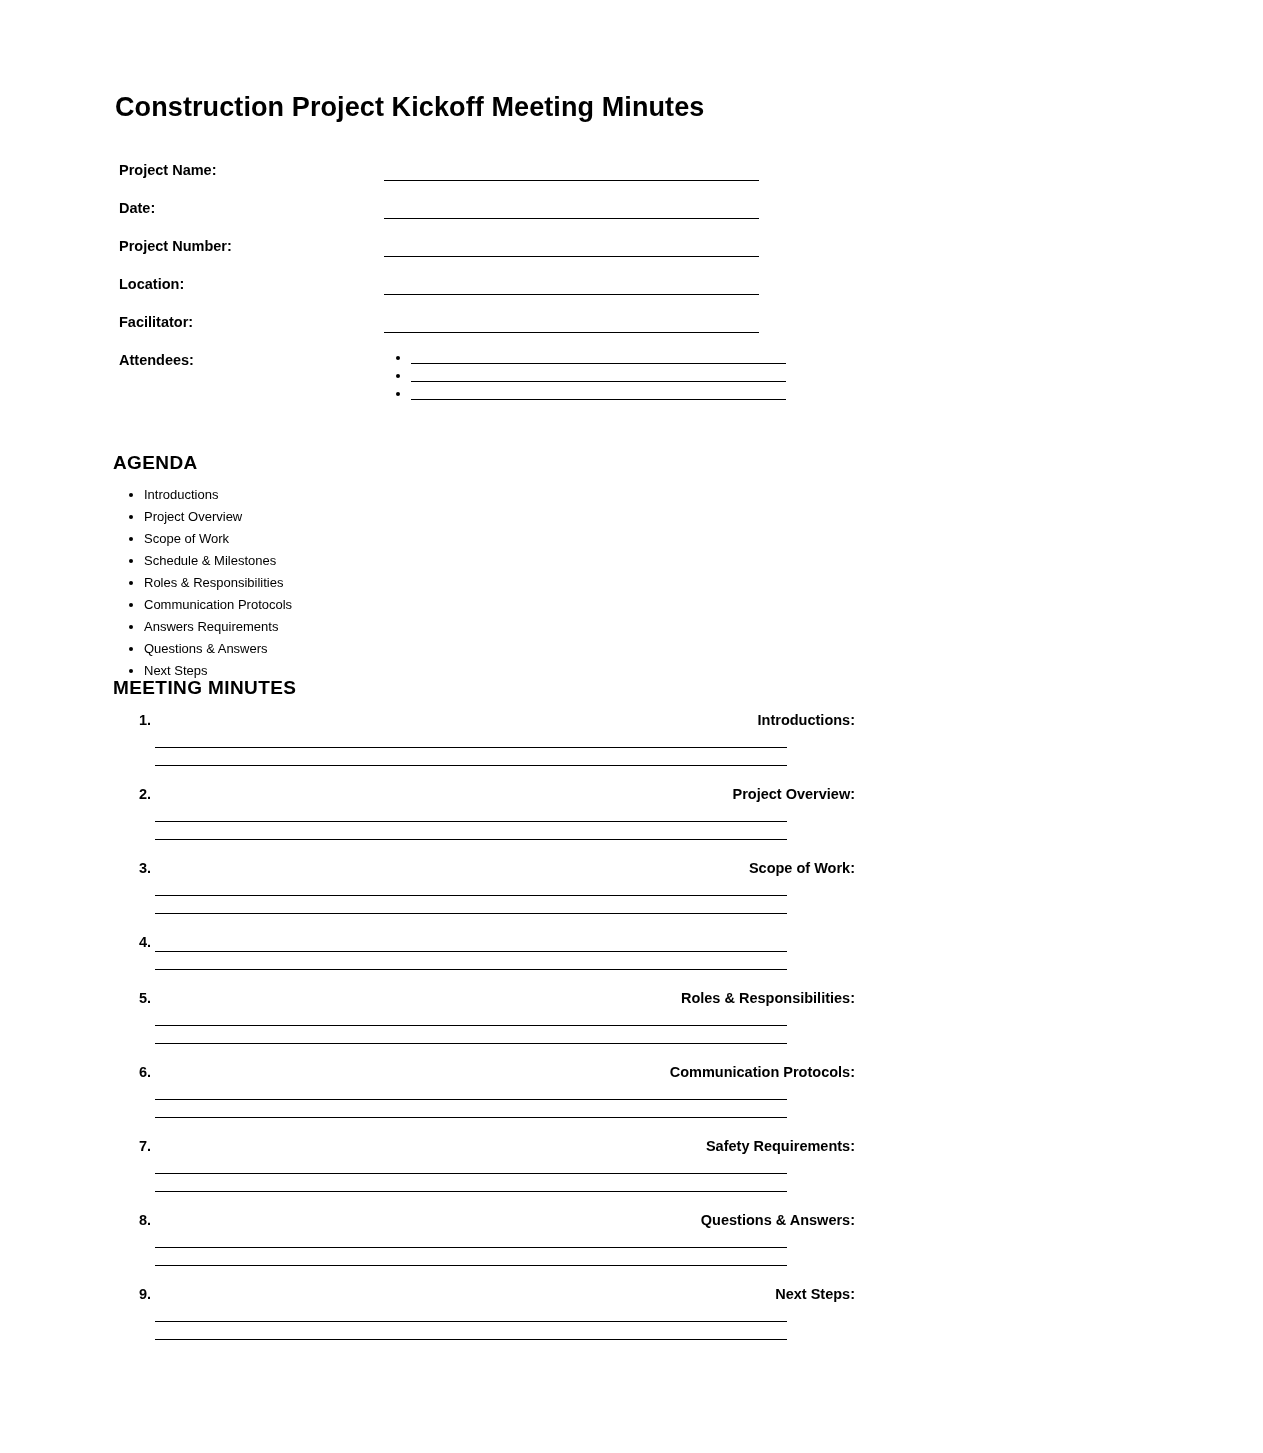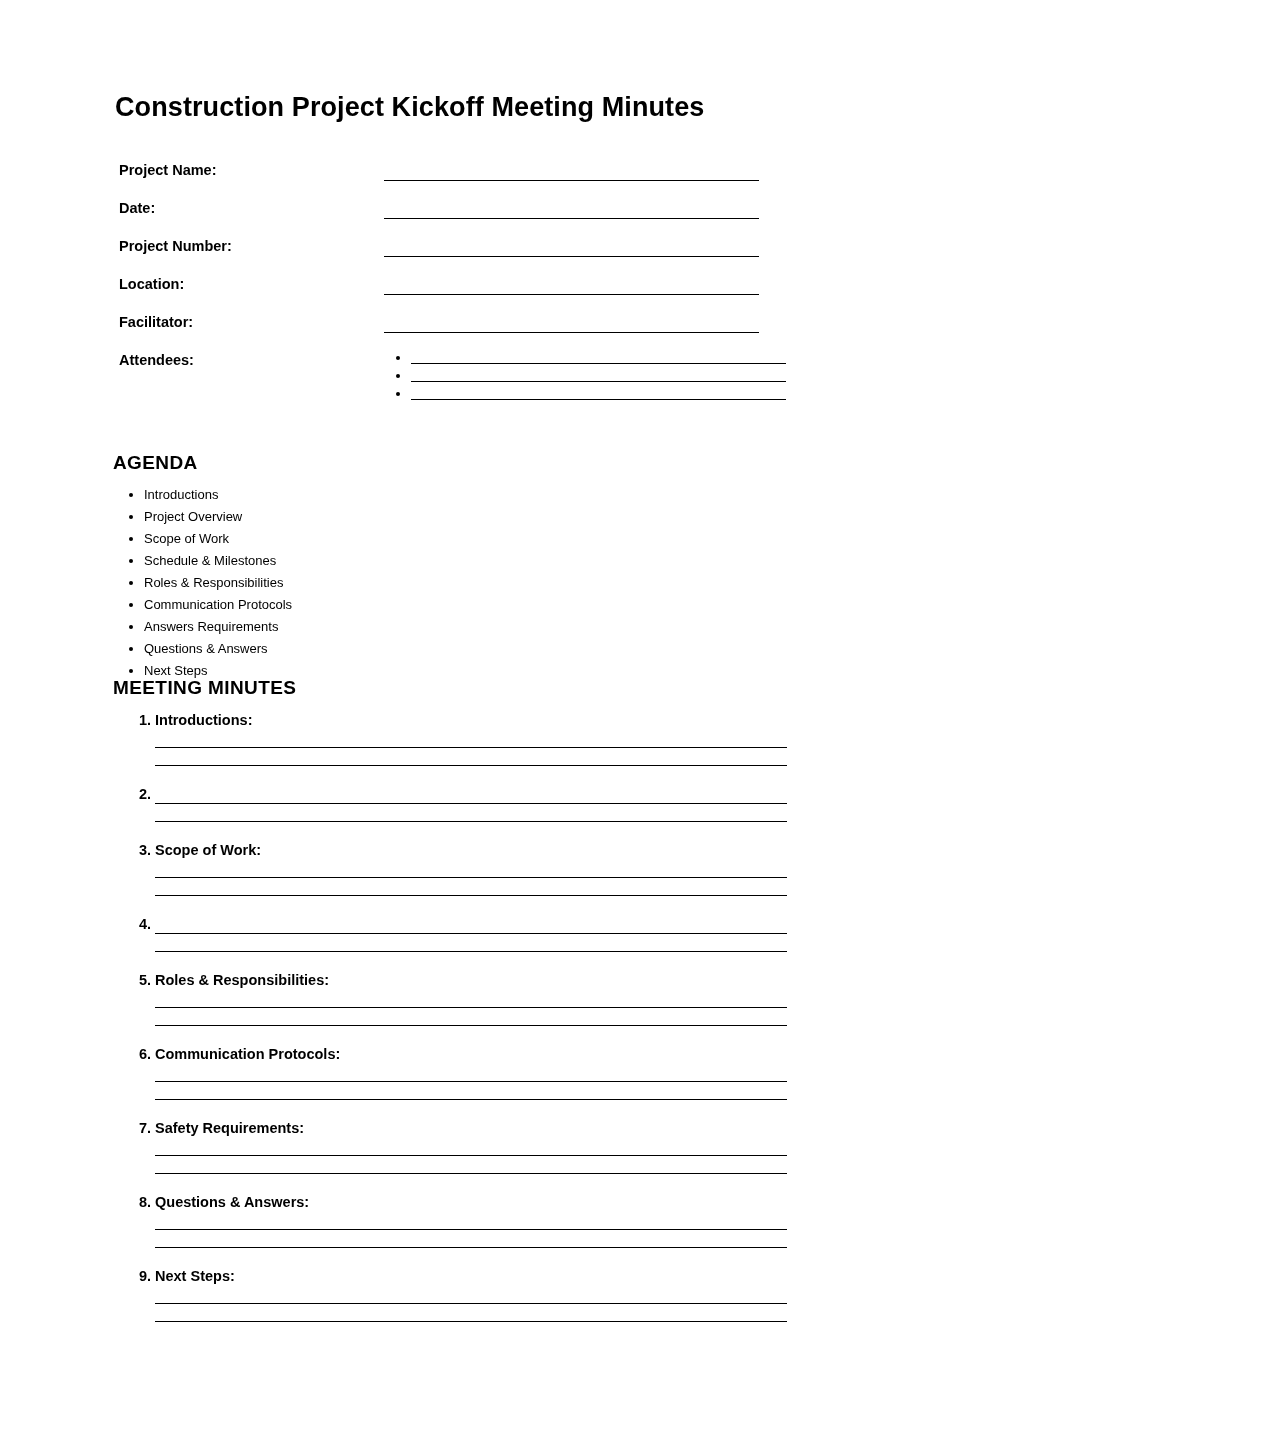--- a/index.html
+++ b/index.html
@@ -117,20 +117,21 @@
     width: 700px;
     margin: 0;
     padding-left: 42px;
     list-style: decimal;
   }
   .minutes-list > li {
     font-size: 14.5px;
     font-weight: bold;
     margin: 0 0 20px 0;
     padding: 0;
+    text-align: right;
   }
   .minutes-list > li .mi-label {
     display: block;
     line-height: 17px;
   }
   .mi-lines {
     display: block;
     margin-top: 1px;
   }
   .mi-line {
@@ -209,20 +210,21 @@
 
   <ol class="minutes-list">
     <li>
       <span class="mi-label">Introductions:</span>
       <span class="mi-lines">
         <span class="mi-line"></span>
         <span class="mi-line"></span>
       </span>
     </li>
     <li>
+      <span class="mi-label">Project Overview:</span>
       <span class="mi-lines">
         <span class="mi-line"></span>
         <span class="mi-line"></span>
       </span>
     </li>
     <li>
       <span class="mi-label">Scope of Work:</span>
       <span class="mi-lines">
         <span class="mi-line"></span>
         <span class="mi-line"></span>

